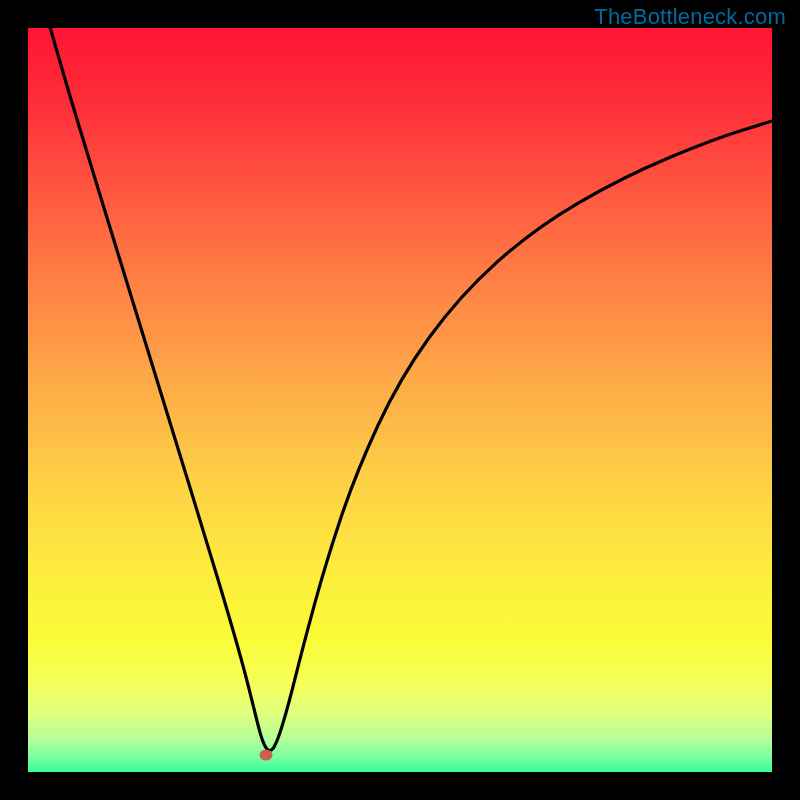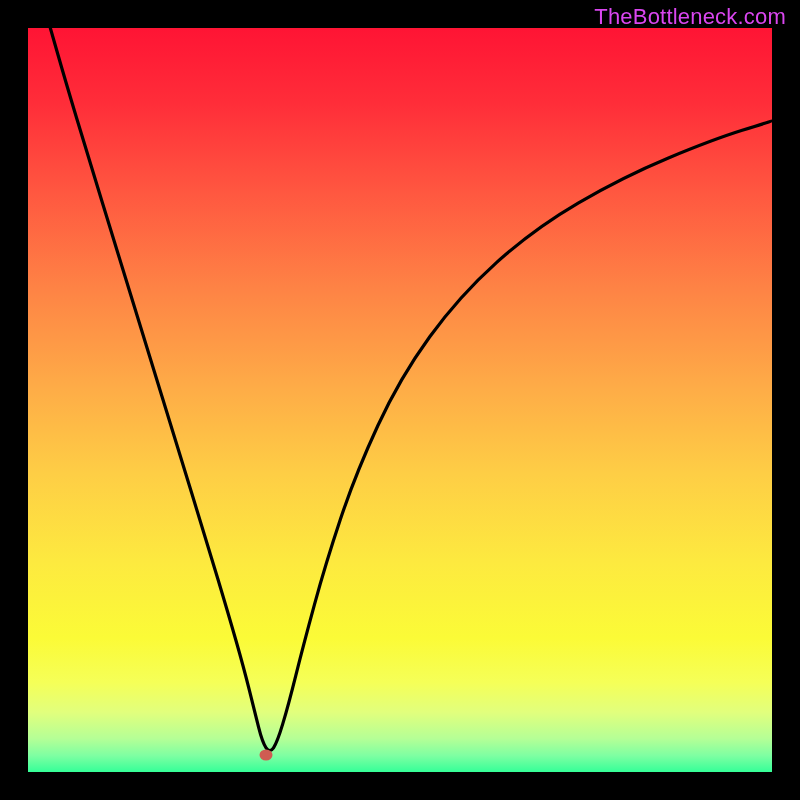--- a/index.html
+++ b/index.html
@@ -14,21 +14,21 @@
   .frame {
     position: relative;
     width: 800px;
     height: 800px;
     background: #000;
   }
   .watermark {
     position: absolute;
     top: 4px;
     right: 14px;
-    color: #d946ef;
+    color: #0369a1;
     font-size: 22px;
     font-weight: 400;
     letter-spacing: 0.2px;
     z-index: 10;
   }
   .plot-area {
     position: absolute;
     left: 28px;
     top: 28px;
     width: 744px;

